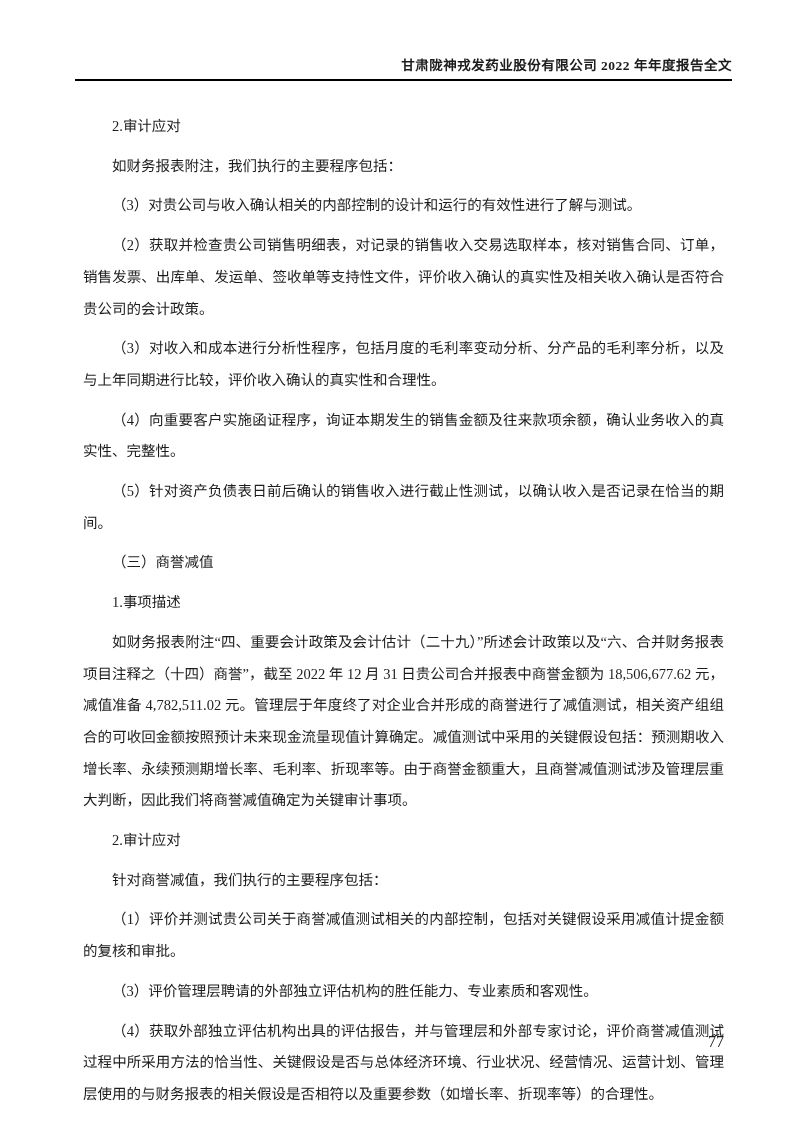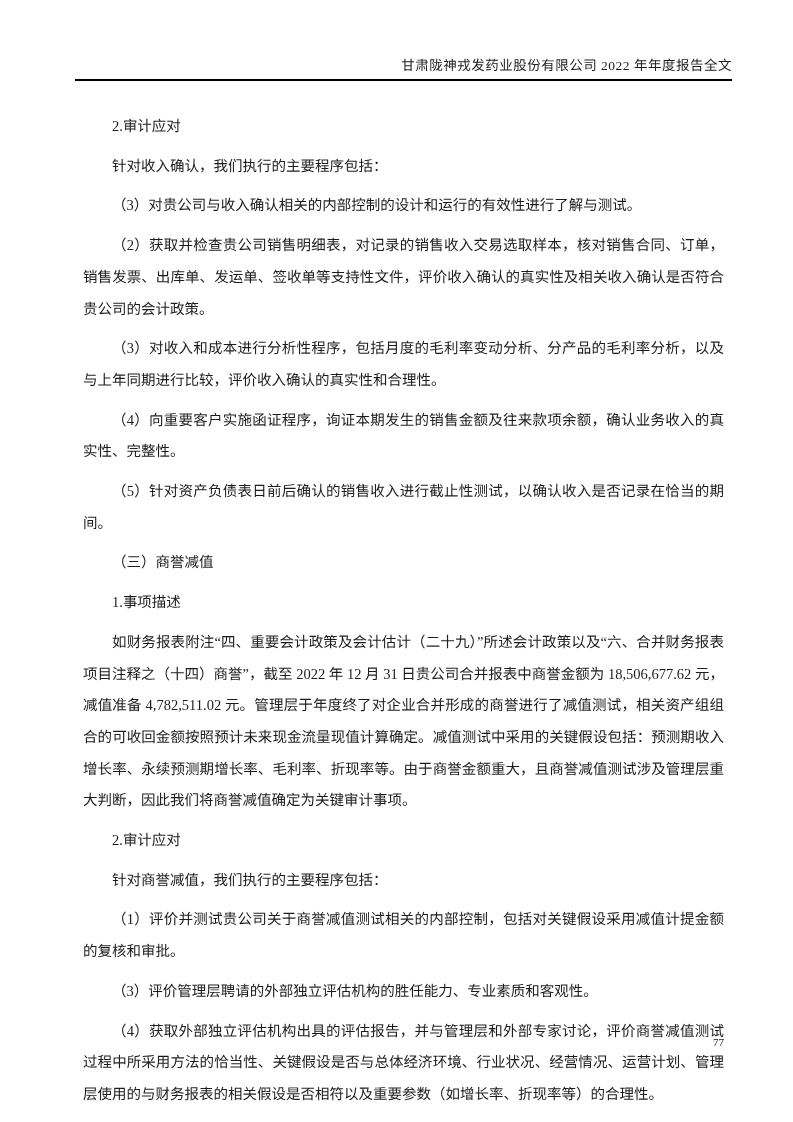--- a/index.html
+++ b/index.html
@@ -20,53 +20,54 @@
     overflow: hidden;
   }
   .header {
     text-align: right;
     font-size: 13.5px;
     line-height: 17px;
     padding-bottom: 5px;
     border-bottom: 2px solid #000000;
     letter-spacing: 0.5px;
     white-space: nowrap;
+    font-weight: bold;
   }
   .content {
     margin-top: 30px;
     font-size: 14.5px;
     line-height: 31.7px;
     text-align: justify;
   }
   .content p.para {
     margin: 8px;
     padding: 0;
     text-indent: 2em;
     word-break: break-all;
   }
   .page-number {
     position: absolute;
     right: 69px;
     top: 1034px;
-    font-size: 11px;
+    font-size: 16px;
     line-height: 16px;
   }
 </style>
 </head>
 <body>
 
 <div class="page">
 
   <div class="header">
     <span>甘肃陇神戎发药业股份有限公司 2022 年年度报告全文</span>
   </div>
 
   <div class="content">
     <p class="para">2.审计应对</p>
-    <p class="para">针对收入确认，我们执行的主要程序包括：</p>
+    <p class="para">如财务报表附注，我们执行的主要程序包括：</p>
     <p class="para">（3）对贵公司与收入确认相关的内部控制的设计和运行的有效性进行了解与测试。</p>
     <p class="para">（2）获取并检查贵公司销售明细表，对记录的销售收入交易选取样本，核对销售合同、订单，销售发票、出库单、发运单、签收单等支持性文件，评价收入确认的真实性及相关收入确认是否符合贵公司的会计政策。</p>
     <p class="para">（3）对收入和成本进行分析性程序，包括月度的毛利率变动分析、分产品的毛利率分析，以及与上年同期进行比较，评价收入确认的真实性和合理性。</p>
     <p class="para">（4）向重要客户实施函证程序，询证本期发生的销售金额及往来款项余额，确认业务收入的真实性、完整性。</p>
     <p class="para">（5）针对资产负债表日前后确认的销售收入进行截止性测试，以确认收入是否记录在恰当的期间。</p>
     <p class="para">（三）商誉减值</p>
     <p class="para">1.事项描述</p>
     <p class="para">如财务报表附注“四、重要会计政策及会计估计（二十九）”所述会计政策以及“六、合并财务报表项目注释之（十四）商誉”，截至 2022 年 12 月 31 日贵公司合并报表中商誉金额为 18,506,677.62 元，减值准备 4,782,511.02 元。管理层于年度终了对企业合并形成的商誉进行了减值测试，相关资产组组合的可收回金额按照预计未来现金流量现值计算确定。减值测试中采用的关键假设包括：预测期收入增长率、永续预测期增长率、毛利率、折现率等。由于商誉金额重大，且商誉减值测试涉及管理层重大判断，因此我们将商誉减值确定为关键审计事项。</p>
     <p class="para">2.审计应对</p>
     <p class="para">针对商誉减值，我们执行的主要程序包括：</p>

